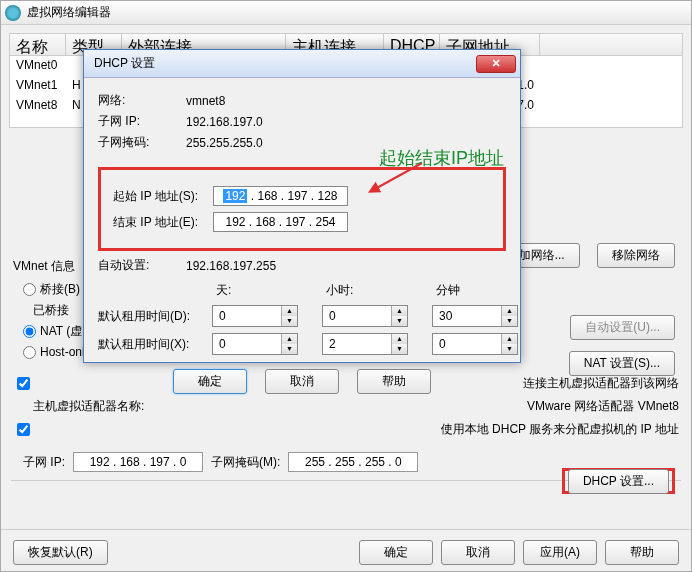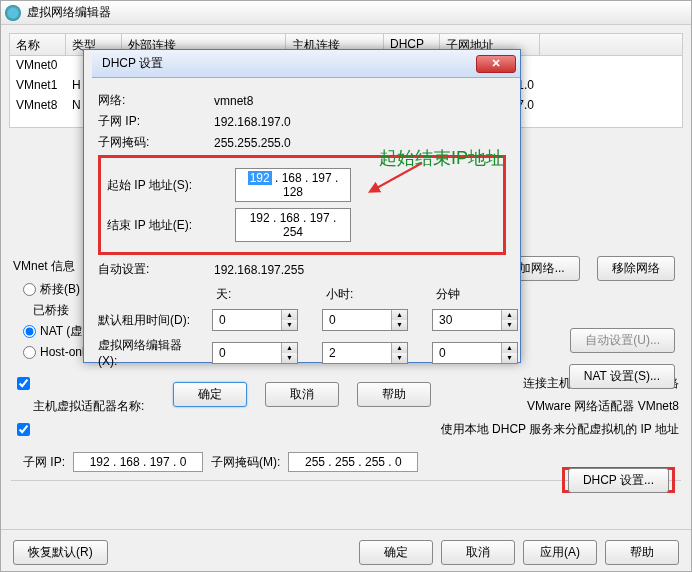--- a/index.html
+++ b/index.html
@@ -5,55 +5,55 @@
     * { box-sizing: border-box; margin: 0; padding: 0; }
     body { font-family: "Microsoft YaHei", "SimSun", sans-serif; font-size: 12px; background: #fff; width: 692px; height: 572px; position: relative; overflow: hidden; }
     
     
     .main-window { width: 692px; height: 572px; background: #f0f0f0; border: 1px solid #aaa; position: relative; }
     .title-bar { height: 24px; background: linear-gradient(#fff, #e8e8e8); border-bottom: 1px solid #ccc; display: flex; align-items: center; padding: 0 4px; }
     .title-icon { width: 16px; height: 16px; background: radial-gradient(circle, #5bc0de 40%, #2e8b9f 70%); border-radius: 50%; margin-right: 6px; }
     
     .table-area { margin: 8px; background: #fff; border: 1px solid #ccc; height: 95px; }
     .table-header { display: flex; background: linear-gradient(#fafafa, #eaeaea); border-bottom: 1px solid #ccc; height: 22px; }
-    .th { padding: 3px 6px; border-right: 1px solid #ccc; font-size: 12px; }
+    .th { padding: 3px 6px; border-right: 1px solid #ccc; font-size: 16px; }
     .th:nth-child(1){width:56px} .th:nth-child(2){width:56px} .th:nth-child(3){width:164px} .th:nth-child(4){width:98px} .th:nth-child(5){width:56px} .th:nth-child(6){width:100px}
     .tr { display: flex; height: 20px; }
     .td { padding: 2px 6px; font-size: 12px; }
     .td:nth-child(1){width:56px} .td:nth-child(2){width:56px} .td:nth-child(3){width:164px} .td:nth-child(4){width:98px} .td:nth-child(5){width:56px} .td:nth-child(6){width:100px}
     
     .info-section { margin: 8px 12px; }
     .group-label { margin-bottom: 6px; }
     .radio-row { display: flex; align-items: center; margin: 4px 0 4px 10px; gap: 4px; }
     .check-row { display: flex; align-items: center; margin: 6px 0 6px 4px; gap: 4px; justify-content: space-between; }
     .indent { margin-left: 20px; }
     
     .field-row { display: flex; align-items: center; margin: 8px 10px; gap: 8px; }
     .ip-input { width: 130px; border: 1px solid #999; padding: 2px 12px; background: #fff; font-family: inherit; text-align: center; }
     
     .btn { background: linear-gradient(#fdfdfd, #e5e5e5); border: 1px solid #888; border-radius: 3px; padding: 3px 14px; font-size: 12px; cursor: pointer; font-family: inherit; }
     
-    .right-buttons { position: absolute; right: 16px; margin-top: 13px; }
-    .right-btn-row1 { top: 242px; } .right-btn-row2 { top: 314px; } .right-btn-row3 { top: 350px; } .right-btn-row4 { top: 454px; }
+    .right-buttons { position: absolute; right: 16px; }
+    .right-btn-row1 { top: 242px; } .right-btn-row2 { top: 314px; } .right-btn-row3 { top: 350px; } .right-btn-row4 { top: 468px; }
     
     .bottom-bar { position: absolute; bottom: 6px; left: 0; right: 0; display: flex; justify-content: space-between; padding: 0 12px; align-items: center; border-top: 1px solid #ccc; padding-top: 10px; }
     .bottom-right { display: flex; gap: 8px; }
     .bottom-right .btn { min-width: 74px; }
     
     
     .dialog { position: absolute; left: 82px; top: 48px; width: 438px; height: 314px; background: #f0f0f0; border: 1px solid #4a7cc0; box-shadow: 0 0 10px rgba(0,0,0,0.4); }
-    .dialog-title { height: 28px; background: linear-gradient(#edf3fb, #cfdef5); display: flex; align-items: center; justify-content: space-between; padding: 0 4px 0 10px; border-bottom: 1px solid #aac; margin-left: 8px; }
+    .dialog-title { height: 28px; background: linear-gradient(#edf3fb, #cfdef5); display: flex; align-items: center; justify-content: space-between; padding: 0 4px 0 10px; border-bottom: 1px solid #aac; }
     .close-btn { width: 40px; height: 18px; background: linear-gradient(#e88, #c33); border: 1px solid #a22; border-radius: 3px; display: flex; align-items: center; justify-content: center; color: #fff; font-weight: bold; font-size: 11px; cursor: pointer; }
     .dialog-body { padding: 10px 14px; }
-    .d-row { display: flex; align-items: center; margin: 4px 0; gap: 28px; }
+    .d-row { display: flex; align-items: center; margin: 4px 0; }
     .d-label { width: 88px; }
     
-    .red-box { border: 3px solid #e03030; padding: 6px; margin-top: 4px; }
+    .red-box { border: 3px solid #e03030; padding: 12px; margin-top: 16px; }
     .red-box-btn { border: 3px solid #e03030; padding: 3px; }
-    .ip-field { display: inline-block; width: 116px; border: 1px solid #888; background: #fff; padding: 2px 6px; text-align: center; }
+    .ip-field { display: inline-block; width: 135px; border: 1px solid #888; background: #fff; padding: 2px 6px; text-align: center; }
     .ip-sel { background: #3399ff; color: #fff; padding: 0 2px; }
     
     .time-grid { display: grid; grid-template-columns: 100px 96px 96px 96px; gap: 6px 14px; margin-top: 8px; align-items: center; }
     .time-hdr { font-size: 12px; text-align: left; padding-left: 4px; }
     .spinner { display: flex; border: 1px solid #888; background: #fff; height: 22px; width: 86px; }
     .spinner input { border: none; width: 68px; padding: 2px 6px; font-family: inherit; font-size: 12px; outline: none; }
     .spin-btns { width: 18px; display: flex; flex-direction: column; border-left: 1px solid #aaa; }
     .spin-btns span { flex: 1; font-size: 7px; text-align: center; line-height: 9px; background: linear-gradient(#f5f5f5,#ddd); cursor: pointer; }
     
     .dialog-buttons { display: flex; gap: 18px; justify-content: center; margin-top: 14px; }
@@ -230,21 +230,21 @@
             </div>
           </div>
         <div class="spinner">
             <input value="30" style="">
             <div class="spin-btns">
               <span>▲</span>
               <span>▼</span>
             </div>
           </div>
 
-        <span>虚拟网络编辑器(X):</span>
+        <span>默认租用时间(X):</span>
         <div class="spinner">
             <input value="0" style="">
             <div class="spin-btns">
               <span>▲</span>
               <span>▼</span>
             </div>
           </div>
         <div class="spinner">
             <input value="2" style="">
             <div class="spin-btns">

